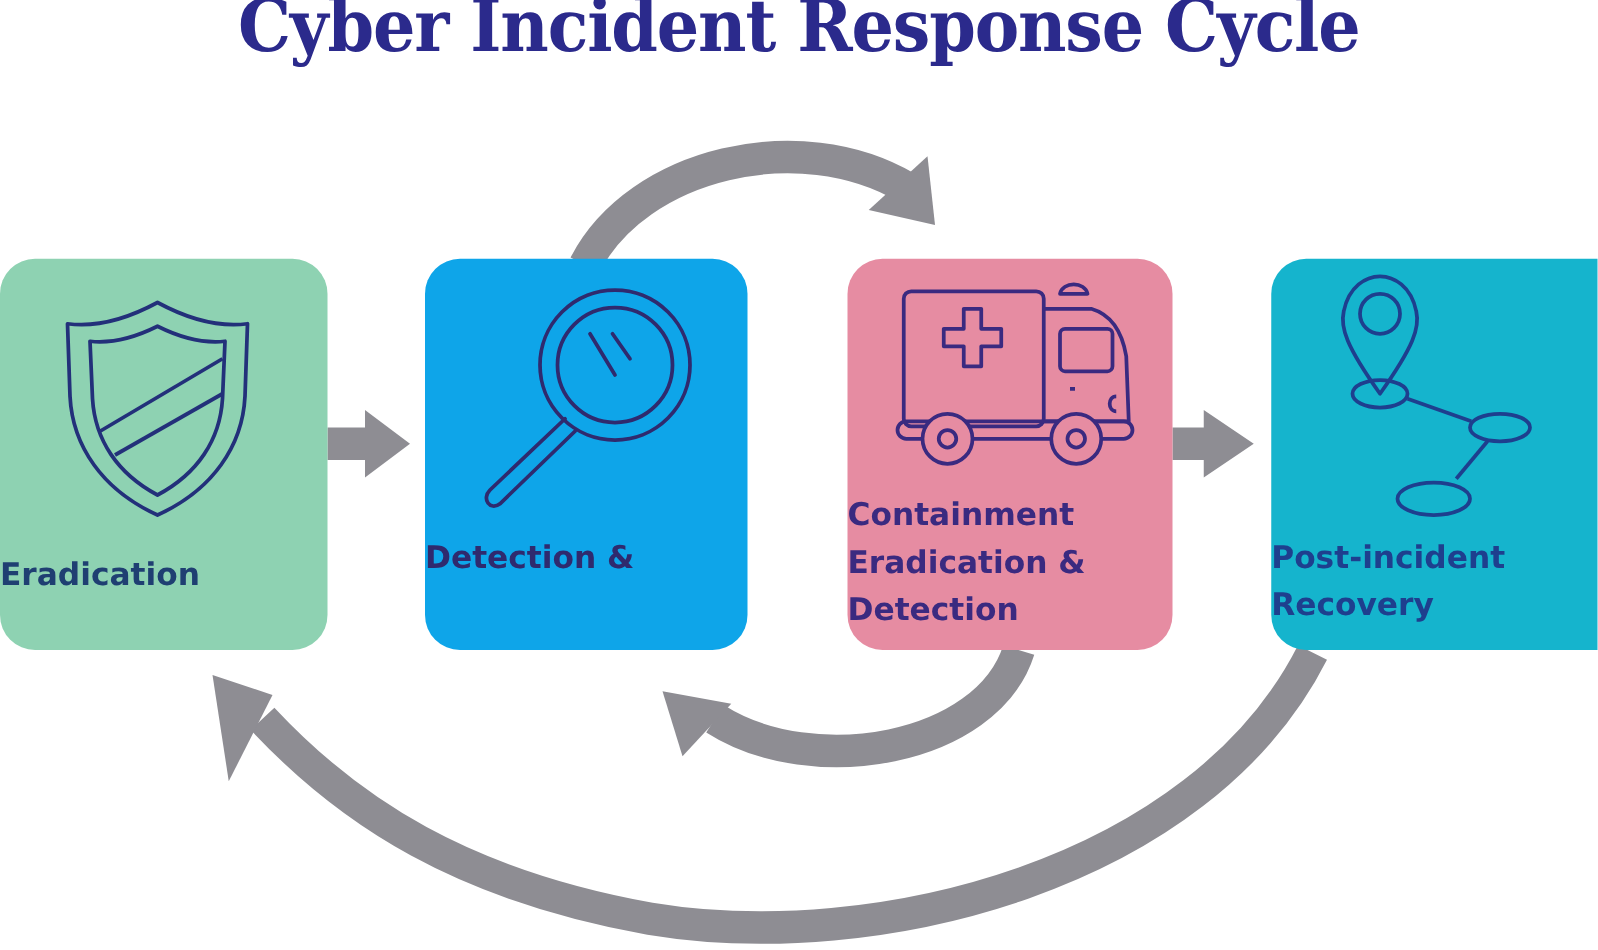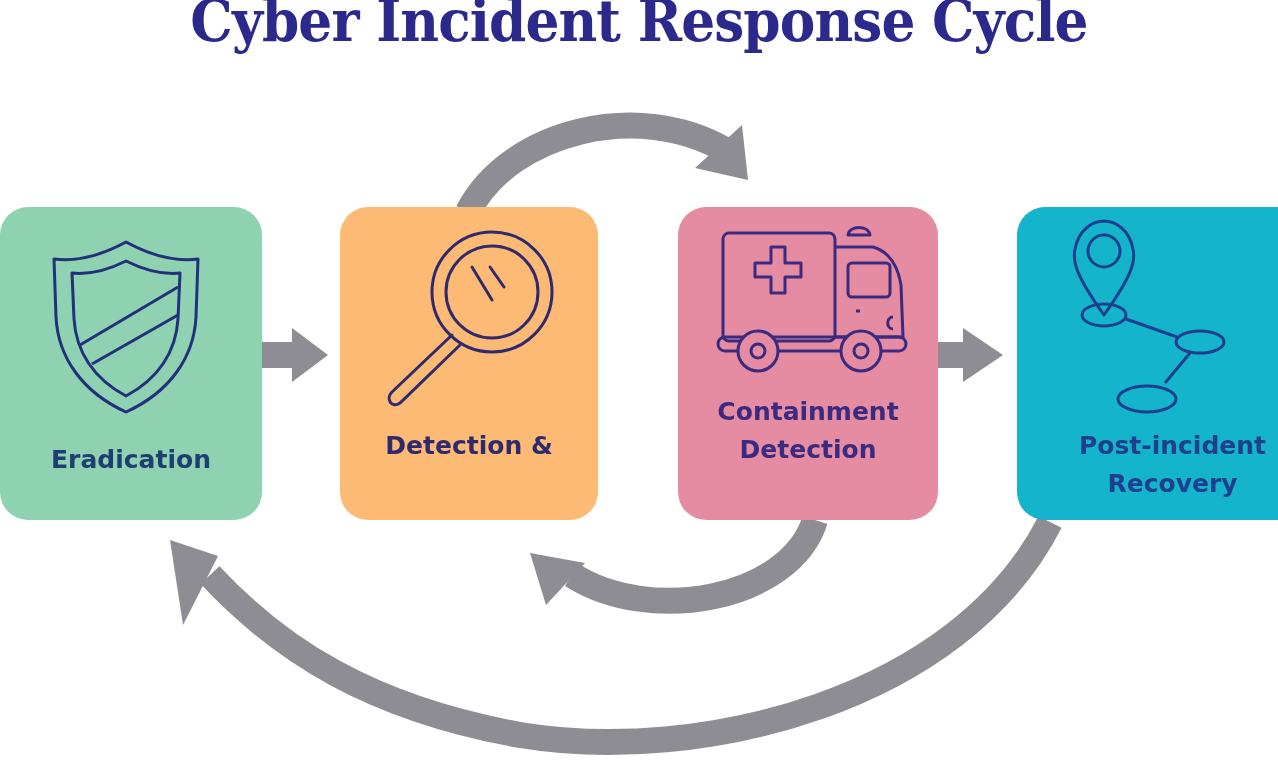--- a/index.html
+++ b/index.html
@@ -10,26 +10,26 @@
     font-size: 58px; color: #2b2a8c; letter-spacing: -1px; line-height: 70px;
     transform: scaleX(0.92); transform-origin: center;
   }
   svg.arrows { position: absolute; left: 0; top: 0; }
   .stage {
     position: absolute; top: 207px; height: 313px; border-radius: 28px;
     box-sizing: border-box;
   }
   .stage .icon { position: absolute; left: 0; top: 0; }
   .stage .label {
-    position: absolute; left: 0; right: 0; text-align: center;
+    position: absolute; left: 0; right: 0; 
     font-family: "DejaVu Sans", sans-serif; font-weight: bold; font-size: 25px; line-height: 38px;
     letter-spacing: 0px;
   }
   #stage-1 { left: 0; width: 262px; background: #8ed2b2; }
-  #stage-2 { left: 340px; width: 258px; background: #fdba74; }
+  #stage-2 { left: 340px; width: 258px; background: #0ea5e9; }
   #stage-3 { left: 678px; width: 260px; background: #e68ca2; }
   #stage-4 { left: 1017px; width: 311px; background: #15b4cd; }
   #stage-1 .label { top: 234px; color: #1f3f72; }
   #stage-2 .label { top: 220px; color: #2f2a6e; }
   #stage-3 .label { top: 186px; color: #3a2a80; }
   #stage-4 .label { top: 220px; color: #1e3f8e; }
 </style>
 </head>
 <body>
 
@@ -97,20 +97,21 @@
       <rect x="40" y="130" width="188" height="14" rx="7"></rect>
       <circle cx="80" cy="144" r="20" fill="#e68ca2"></circle>
       <circle cx="80" cy="144" r="7"></circle>
       <circle cx="183" cy="144" r="20" fill="#e68ca2"></circle>
       <circle cx="183" cy="144" r="7"></circle>
       <line x1="178" y1="104" x2="182" y2="104"></line>
     </g>
   </svg>
   <div class="label">
     <div>Containment</div>
+    <div>Eradication &amp;</div>
     <div>Detection</div>
   </div>
 </div>
 
 <div class="stage" id="stage-4">
   <svg class="icon" width="261" height="215">
     <g fill="none" stroke="#1e3f8e" stroke-width="3" stroke-linejoin="round">
       <path d="M 87 108 C 60 70, 55 55, 58 42 C 62 22, 76 14, 87 14 C 98 14, 112 22, 116 42 C 119 55, 114 70, 87 108 Z"></path>
       <circle cx="87" cy="44" r="16"></circle>
       <ellipse cx="87" cy="108" rx="22" ry="11"></ellipse>

